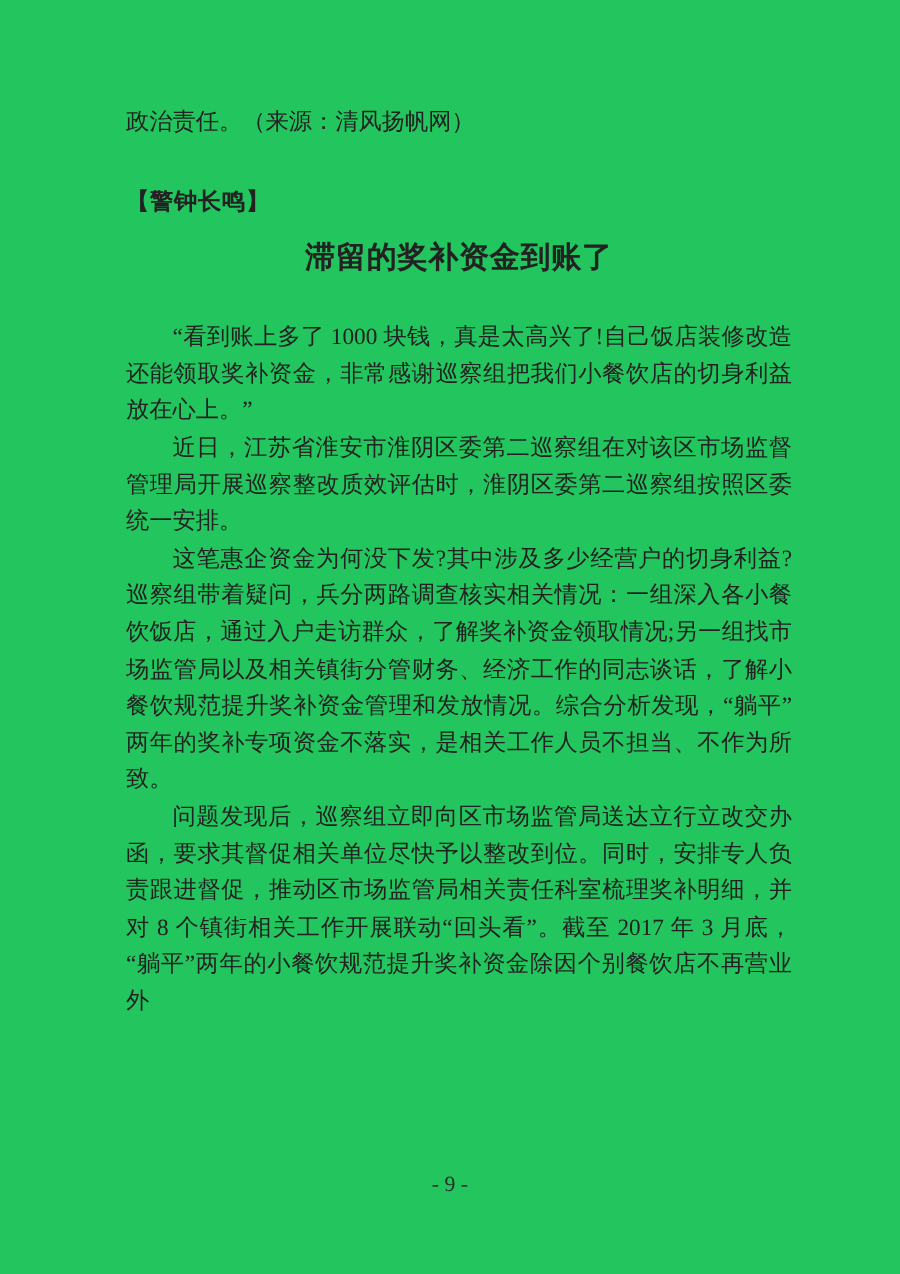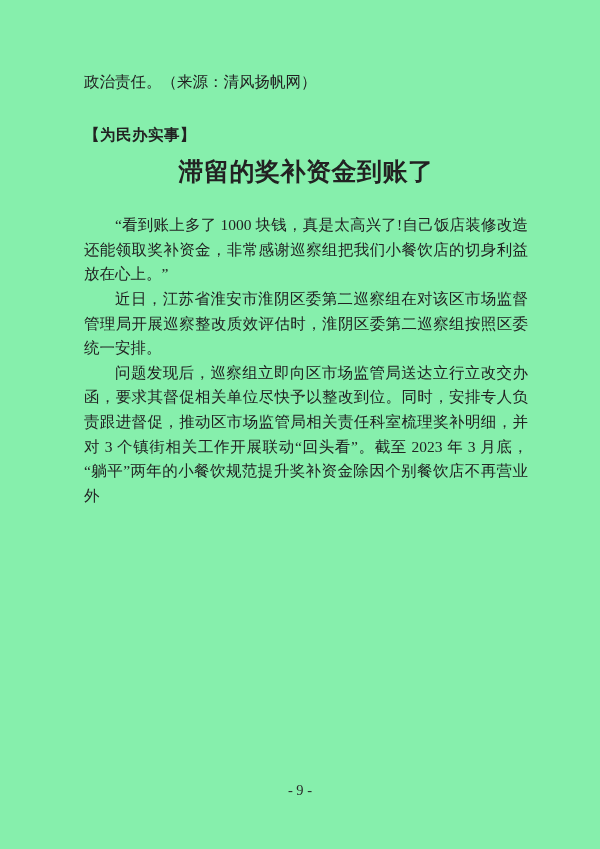--- a/index.html
+++ b/index.html
@@ -4,21 +4,21 @@
 <style>
   html, body {
     margin: 0;
     padding: 0;
     background: #ffffff;
   }
   .page {
     position: relative;
     width: 600px;
     height: 849px;
-    background: #86efac;
+    background: #22c55e;
     overflow: hidden;
     font-family: "Liberation Serif", "DejaVu Serif", serif;
     color: #222222;
   }
   .content {
     position: absolute;
     top: 70px;
     left: 84px;
     width: 444px;
     font-size: 15.5px;
@@ -30,21 +30,21 @@
     text-indent: 0;
   }
   .section {
     margin: 28px 0 0 0;
     font-weight: bold;
     text-indent: 0;
     letter-spacing: 0.5px;
   }
   .title {
     margin: 10px 0 0 0;
-    font-size: 25px;
+    font-size: 20px;
     line-height: 30px;
     font-weight: bold;
     text-align: center;
     text-indent: 0;
     letter-spacing: 0.5px;
   }
   .body-block {
     margin-top: 26px;
   }
   .para {
@@ -61,24 +61,25 @@
     line-height: 20px;
     color: #2b2b2b;
   }
 </style>
 </head>
 <body>
 
 <div class="page">
   <div class="content">
     <p class="cont-line">政治责任。（来源：清风扬帆网）</p>
-    <p class="section">【为民办实事】</p>
+    <p class="section">【警钟长鸣】</p>
     <h1 class="title">滞留的奖补资金到账了</h1>
     <div class="body-block">
       <p class="para">“看到账上多了 1000 块钱，真是太高兴了!自己饭店装修改造还能领取奖补资金，非常感谢巡察组把我们小餐饮店的切身利益放在心上。”</p>
       <p class="para">近日，江苏省淮安市淮阴区委第二巡察组在对该区市场监督管理局开展巡察整改质效评估时，淮阴区委第二巡察组按照区委统一安排。</p>
-      <p class="para">问题发现后，巡察组立即向区市场监管局送达立行立改交办函，要求其督促相关单位尽快予以整改到位。同时，安排专人负责跟进督促，推动区市场监管局相关责任科室梳理奖补明细，并对 3 个镇街相关工作开展联动“回头看”。截至 2023 年 3 月底，“躺平”两年的小餐饮规范提升奖补资金除因个别餐饮店不再营业外</p>
+      <p class="para">这笔惠企资金为何没下发?其中涉及多少经营户的切身利益?巡察组带着疑问，兵分两路调查核实相关情况：一组深入各小餐饮饭店，通过入户走访群众，了解奖补资金领取情况;另一组找市场监管局以及相关镇街分管财务、经济工作的同志谈话，了解小餐饮规范提升奖补资金管理和发放情况。综合分析发现，“躺平”两年的奖补专项资金不落实，是相关工作人员不担当、不作为所致。</p>
+      <p class="para">问题发现后，巡察组立即向区市场监管局送达立行立改交办函，要求其督促相关单位尽快予以整改到位。同时，安排专人负责跟进督促，推动区市场监管局相关责任科室梳理奖补明细，并对 8 个镇街相关工作开展联动“回头看”。截至 2017 年 3 月底，“躺平”两年的小餐饮规范提升奖补资金除因个别餐饮店不再营业外</p>
     </div>
   </div>
   <div class="footer">
     <span>- 9 -</span>
   </div>
 </div>
 
 </body></html>

